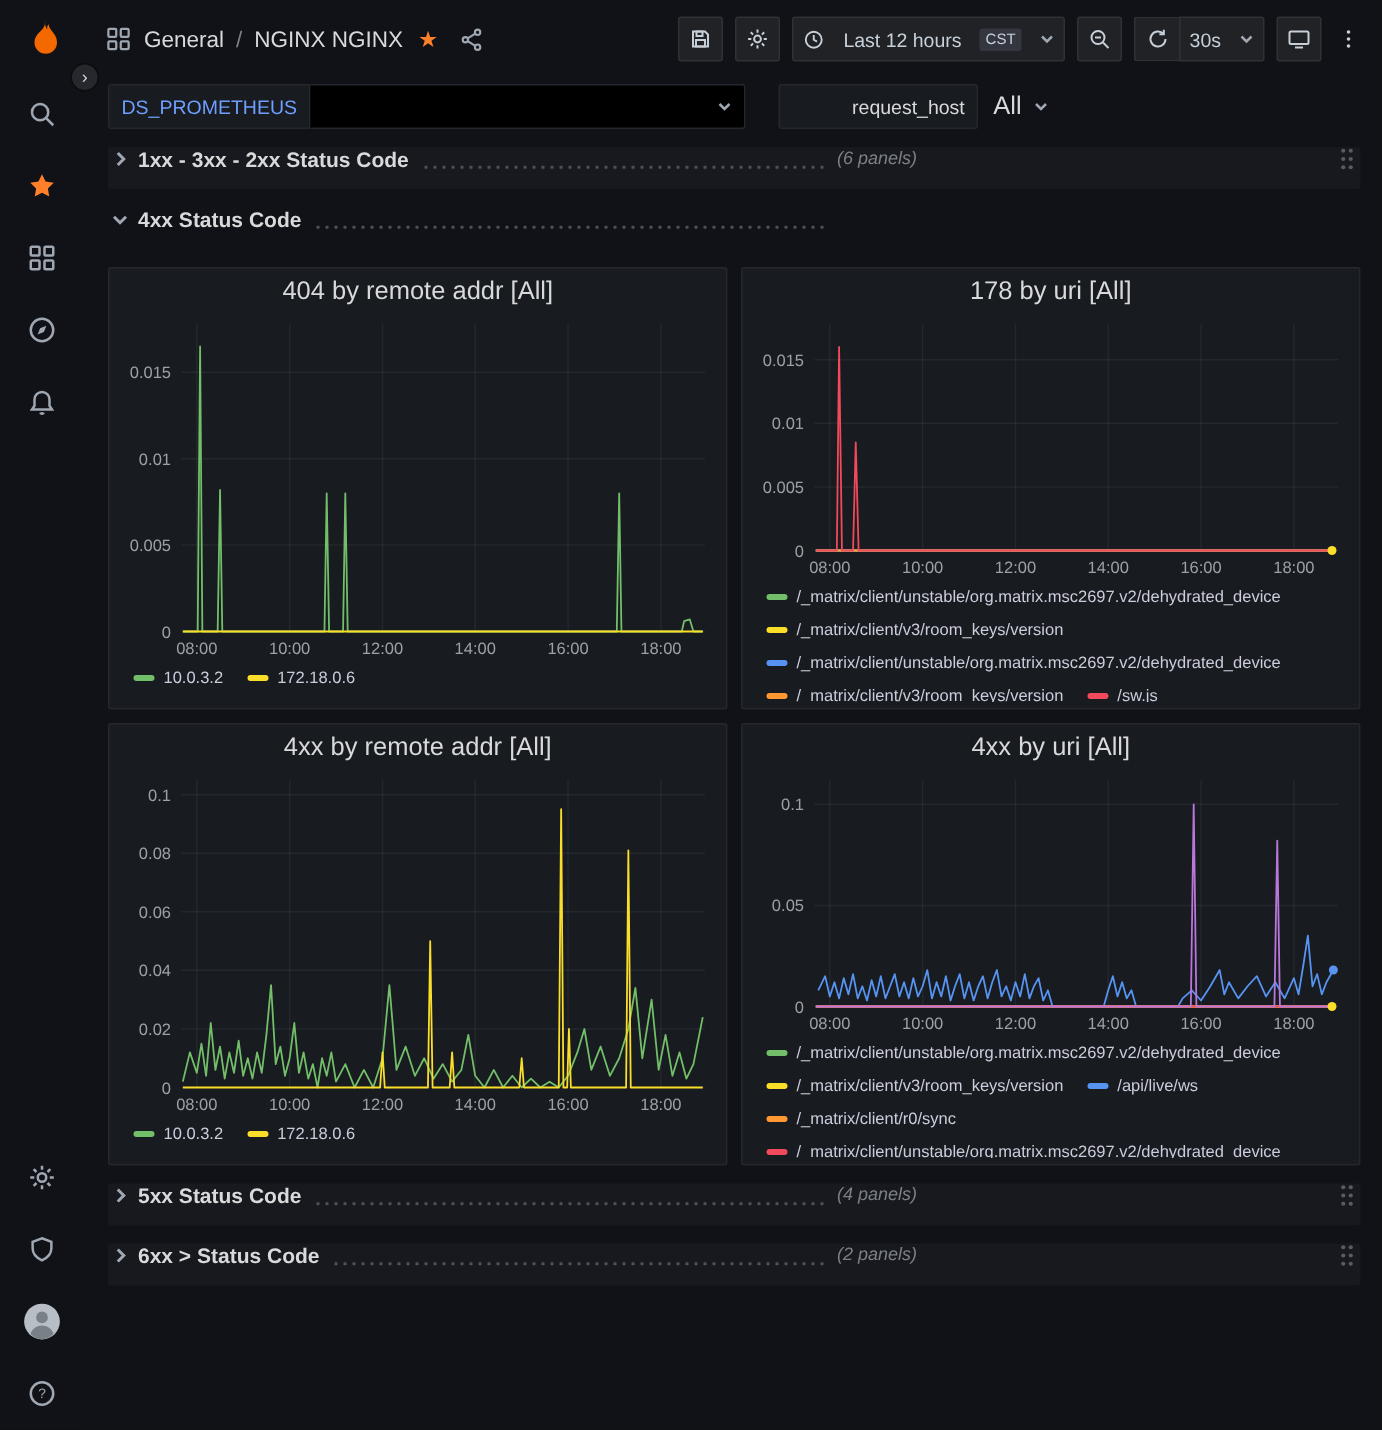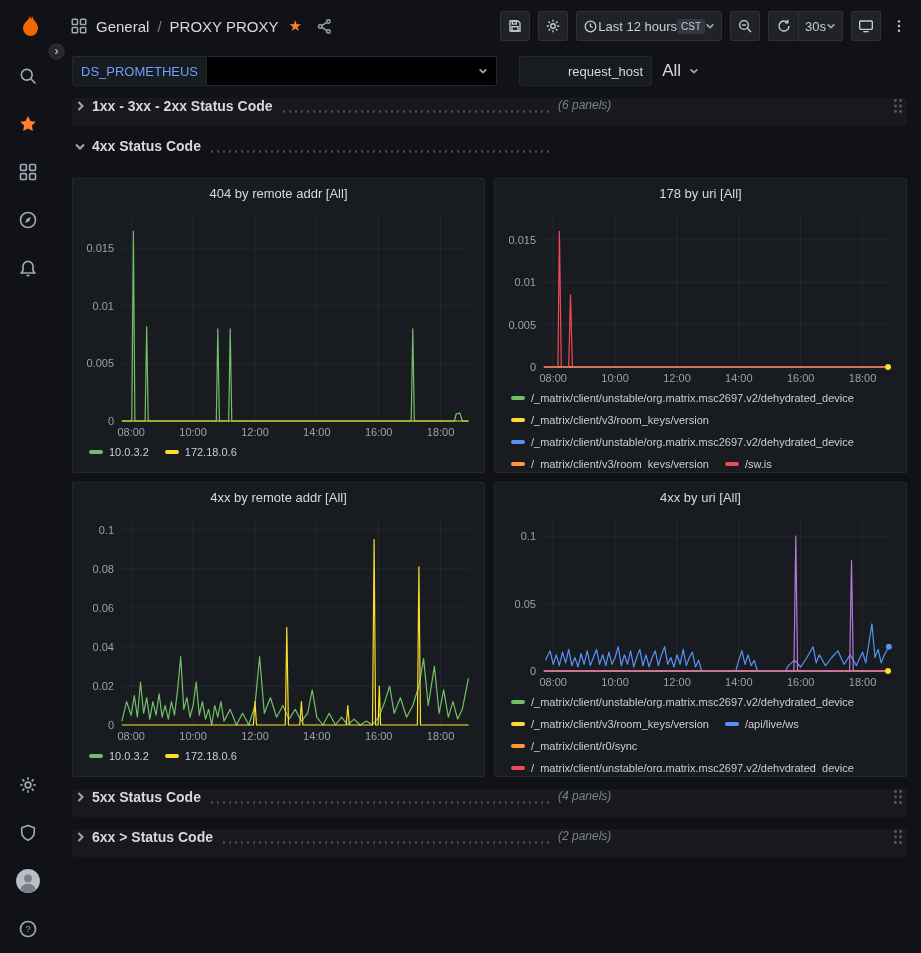--- a/index.html
+++ b/index.html
@@ -40,21 +40,21 @@
   .crumb-icon { color: #9fa7b3; display: flex; }
   .crumb { font-size: 15px; color: #d8d9da; cursor: pointer; white-space: nowrap; }
   .crumb-sep { color: #7b8087; font-size: 15px; }
   .title-star { color: #ff7f2a; font-size: 15px; cursor: pointer; margin-left: 2px; }
   .hdr-icon-plain { color: #9fa7b3; cursor: pointer; display: flex; margin-left: 6px; }
 
   .hdr-right { margin-left: auto; display: flex; align-items: center; gap: 8px; }
   .tbtn {
     height: 30px; min-width: 30px; padding: 0 6px;
     background: #202226; border: 1px solid #2c3235; border-radius: 2px;
-    display: flex; align-items: center; justify-content: center; gap: 0;
+    display: flex; align-items: center; justify-content: center; gap: 12px;
     color: #c7d0d9; cursor: pointer; font-size: 13px; white-space: nowrap;
   }
   .tz-chip {
     background: #343640; border-radius: 2px; font-size: 10px; padding: 2px 4px; color: #c7d0d9;
   }
   .btn-group { display: flex; }
   .btn-group .tbtn:first-child { border-radius: 2px 0 0 2px; border-right: none; }
   .btn-group .tbtn:last-child { border-radius: 0 2px 2px 0; }
   .kebab { border: none; background: transparent; min-width: 20px; padding: 0 2px; }
 
@@ -104,21 +104,21 @@
   .panel-grid {
     display: grid; grid-template-columns: 1fr 1fr; gap: 9px; margin-bottom: 12px;
   }
   .panel {
     background: #181b1f; border: 1px solid rgba(204,204,220,0.07); border-radius: 2px;
     height: 295px; display: flex; flex-direction: column; overflow: hidden;
     padding: 0 6px 4px 6px;
   }
   .panel-title {
     height: 30px; line-height: 30px; text-align: center;
-    font-size: 13px; font-weight: 500; color: #d8d9da; cursor: pointer; flex: none;
+    font-size: 17px; font-weight: 500; color: #d8d9da; cursor: pointer; flex: none;
   }
   .chart { width: 100%; flex: none; }
   .chart-lg { height: 230px; }
   .chart-sm { height: 176px; }
   .chart text { fill: #9da0a6; font-family: "Liberation Sans", sans-serif; font-size: 11px; }
 
   .legend {
     padding: 2px 6px 0 10px; display: flex; flex-wrap: wrap;
     column-gap: 16px; row-gap: 1px; overflow: hidden;
   }
@@ -205,21 +205,21 @@
     <span class="crumb-icon">
       <svg viewBox="0 0 24 24" width="18" height="18" fill="none" stroke="currentColor" stroke-width="2">
         <rect x="3" y="3" width="7" height="7" rx="1"></rect>
           <rect x="14" y="3" width="7" height="7" rx="1"></rect>
         <rect x="3" y="14" width="7" height="7" rx="1"></rect>
           <rect x="14" y="14" width="7" height="7" rx="1"></rect>
       </svg>
     </span>
     <span class="crumb">General</span>
     <span class="crumb-sep">/</span>
-    <span class="crumb">PROXY PROXY</span>
+    <span class="crumb">NGINX NGINX</span>
     <span class="title-star">★</span>
     <span class="hdr-icon-plain">
       <svg viewBox="0 0 24 24" width="17" height="17" fill="none" stroke="currentColor" stroke-width="2">
         <circle cx="17.5" cy="5" r="2.5"></circle>
           <circle cx="6" cy="12" r="2.5"></circle>
           <circle cx="17.5" cy="19" r="2.5"></circle>
         <line x1="8.2" y1="10.8" x2="15.3" y2="6.2"></line>
           <line x1="8.2" y1="13.2" x2="15.3" y2="17.8"></line>
       </svg>
     </span>

